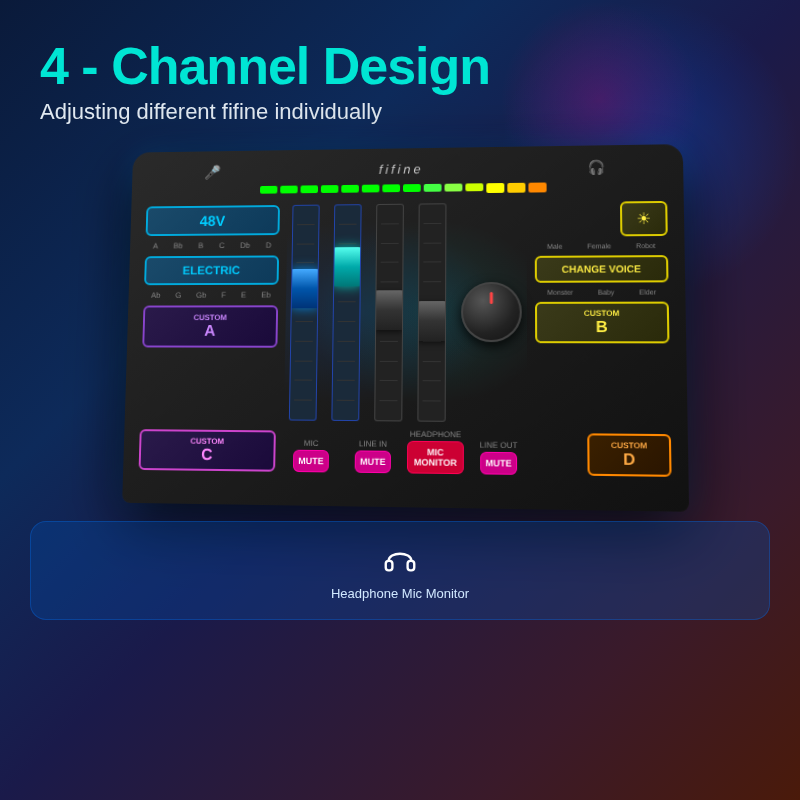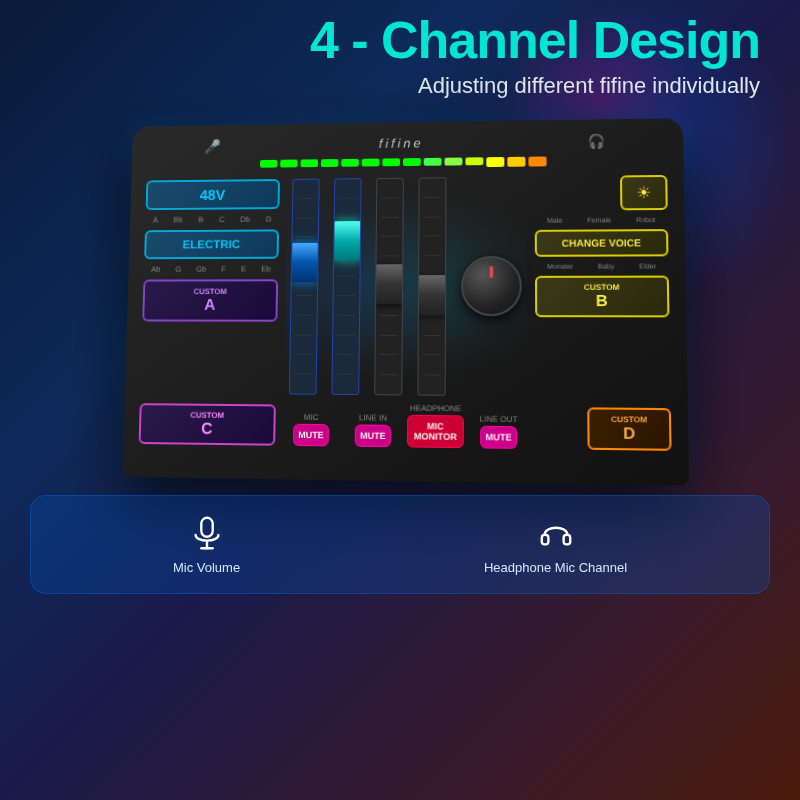--- a/index.html
+++ b/index.html
@@ -25,22 +25,22 @@
       top: 0; right: 100px;
       width: 200px; height: 200px;
       background: radial-gradient(circle, rgba(180,0,100,0.3) 0%, transparent 70%);
       border-radius: 50%;
     }
 
     
     .header {
       position: relative;
       z-index: 10;
-      text-align: right;
-      padding: 12px 40px 10px 40px;
+      text-align: left;
+      padding: 38px 40px 10px 40px;
     }
     .main-title {
       font-size: 52px;
       font-weight: 900;
       color: #00e5d4;
       line-height: 1.1;
       letter-spacing: -1px;
     }
     .subtitle {
       font-size: 22px;
@@ -651,34 +651,25 @@
           </div>
         </div>
       </div>
 
     </div>
   </div>
 </div>
 
 <div class="bottom-section">
 
-  <div class="bottom-item">
-    <svg class="icon-svg" viewBox="0 0 40 40" fill="none" xmlns="http://www.w3.org/2000/svg">
-      <rect x="14" y="4" width="12" height="20" rx="6" stroke="white" stroke-width="2.5" fill="none"></rect>
-      <path d="M8 22 C8 30 32 30 32 22" stroke="white" stroke-width="2.5" fill="none" stroke-linecap="round"></path>
-      <line x1="20" y1="30" x2="20" y2="36" stroke="white" stroke-width="2.5" stroke-linecap="round"></line>
-      <line x1="14" y1="36" x2="26" y2="36" stroke="white" stroke-width="2.5" stroke-linecap="round"></line>
-    </svg>
-    <span class="bottom-label">Mic Volume</span>
-  </div>
 
 
   <div class="bottom-item">
     <svg class="icon-svg" viewBox="0 0 40 40" fill="none" xmlns="http://www.w3.org/2000/svg">
       <path d="M8 22 C8 12 32 12 32 22" stroke="white" stroke-width="2.5" fill="none" stroke-linecap="round"></path>
       <rect x="5" y="22" width="7" height="10" rx="3" stroke="white" stroke-width="2.5" fill="none"></rect>
       <rect x="28" y="22" width="7" height="10" rx="3" stroke="white" stroke-width="2.5" fill="none"></rect>
     </svg>
-    <span class="bottom-label">Headphone Mic Channel</span>
+    <span class="bottom-label">Headphone Mic Monitor</span>
   </div>
 
 
 </div>
 
 </body></html>

